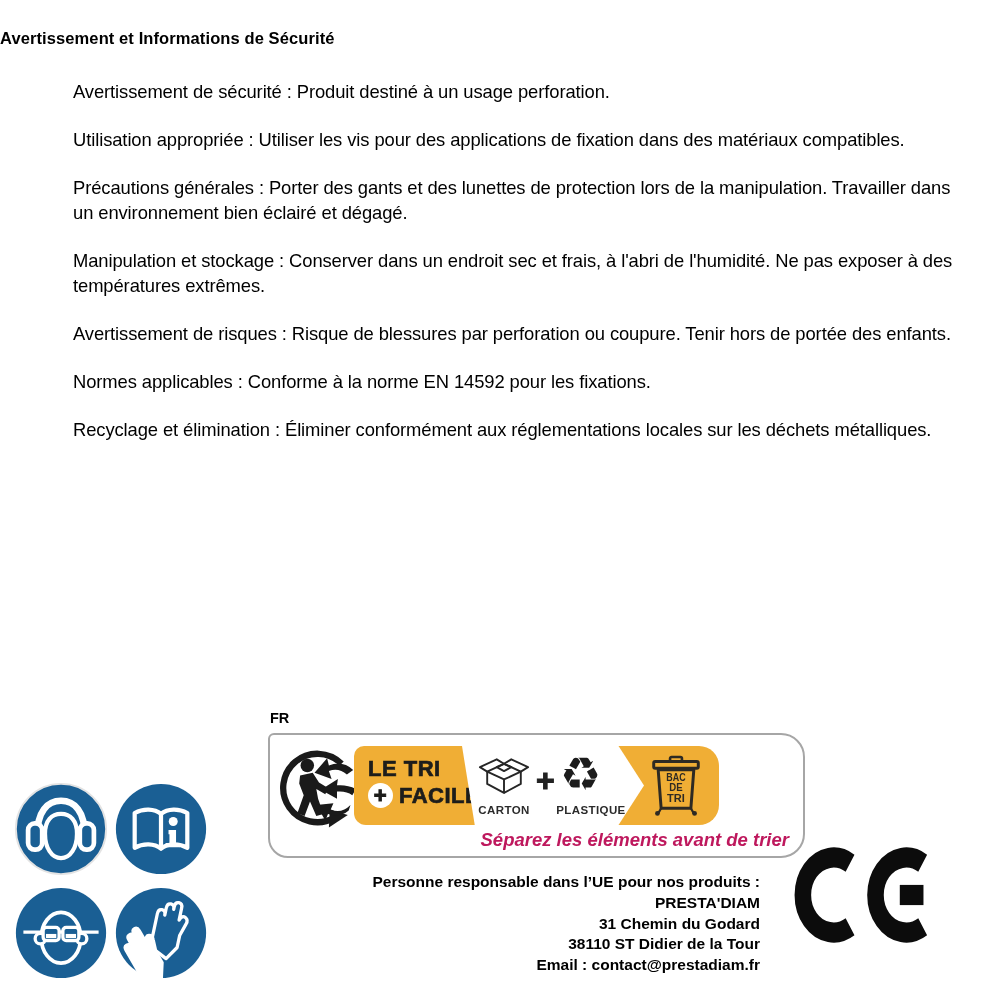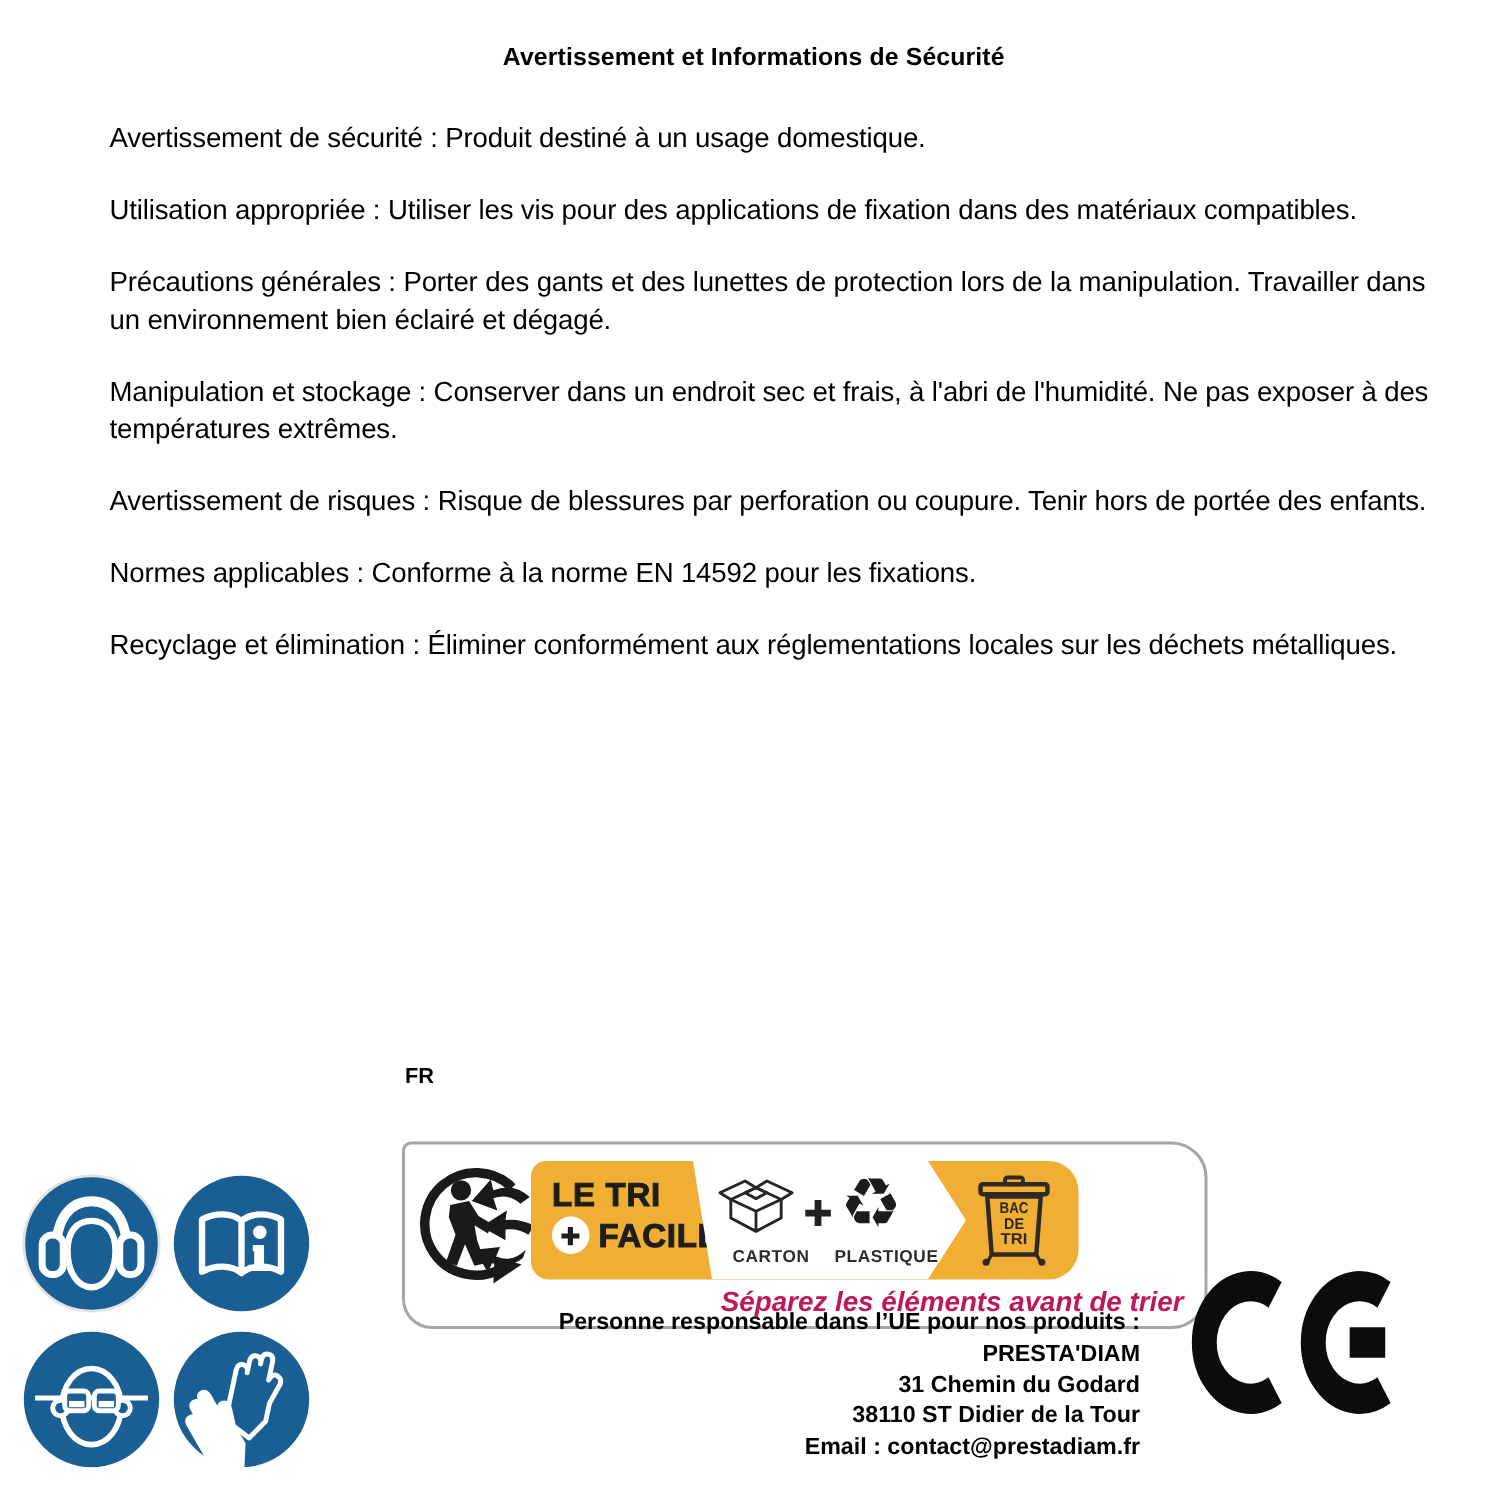--- a/index.html
+++ b/index.html
@@ -1,49 +1,49 @@
 <!DOCTYPE html>
 <html><head>
 <meta charset="utf-8">
 <style>
   html,body{margin:0;padding:0;}
   body{
     width:1005px;height:1005px;position:relative;background:#ffffff;
     font-family:"Liberation Sans", sans-serif;color:#000;overflow:hidden;
   }
   .title{
-    position:absolute;top:29px;left:0;width:1005px;text-align:center;
+    position:absolute;top:29px;left:0;width:1005px;
     font-size:16.5px;font-weight:bold;letter-spacing:.1px;
   }
   .paragraphs{position:absolute;top:79px;left:73px;width:900px;}
   .paragraphs p{margin:0 0 23px 0;font-size:18.4px;line-height:25px;letter-spacing:-0.1px;}
 
   
   .safety-grid{position:absolute;left:14px;top:782px;width:194px;height:206px;
     display:grid;grid-template-columns:94px 94px;grid-template-rows:94px 94px;gap:10px 6px;}
   .safety-grid svg{width:94px;height:94px;display:block;}
 
   
   .fr-code{position:absolute;left:270px;top:710px;font-size:14.5px;font-weight:bold;}
   .infotri{position:absolute;left:268px;top:733px;width:537px;height:125px;background:#fff;
-    border:2px solid #a6a6a6;border-radius:6px 24px 24px 20px;box-sizing:border-box;margin-top:28px;}
+    border:2px solid #a6a6a6;border-radius:6px 24px 24px 20px;box-sizing:border-box;}
   .triman{position:absolute;left:4px;top:8px;width:90px;height:90px;}
   .yellow-band{position:absolute;left:84px;top:11px;width:365px;height:79px;
     border-radius:10px 20px 20px 12px;}
   .tagline{position:absolute;left:14px;top:9px;color:#1d1d1b;font-weight:bold;
     font-size:22px;line-height:27px;letter-spacing:.5px;-webkit-text-stroke:.7px #1d1d1b;}
   .tagline .row2{display:flex;align-items:center;gap:6px;}
   .plus-circle{width:25px;height:25px;border-radius:50%;background:#fff;color:#1d1d1b;
     display:flex;align-items:center;justify-content:center;font-size:22px;-webkit-text-stroke:1px #1d1d1b;}
   .white-zone{position:absolute;left:108px;top:0;width:182px;height:79px;background:#fff;
     clip-path:polygon(0% 0%,86% 0%,100% 50%,86% 100%,7% 100%);}
   .carton-icon{position:absolute;left:14px;top:5px;width:56px;height:48px;}
   .mat-label{position:absolute;font-size:11.5px;font-weight:bold;color:#2b2b2b;
     letter-spacing:.4px;text-align:center;}
-  .carton-label{left:12px;top:58px;width:80px;}
+  .carton-label{left:2px;top:58px;width:80px;}
   .plastique-label{left:92px;top:58px;width:74px;}
   .mat-plus{position:absolute;left:74px;top:16px;font-size:32px;font-weight:bold;color:#222;
     -webkit-text-stroke:1px #222;}
   .recycle-glyph{position:absolute;left:98px;top:0px;font-size:46px;line-height:56px;color:#1c1c1c;}
   .bin-icon{position:absolute;left:296px;top:3px;width:52px;height:74px;}
   .separez{position:absolute;right:14px;top:94px;font-size:18.5px;font-weight:bold;
     font-style:italic;color:#be185d;white-space:nowrap;}
 
   
   .responsible{position:absolute;left:240px;top:872px;width:520px;text-align:right;
@@ -51,21 +51,21 @@
 
   
   .ce-mark{position:absolute;left:794px;top:845px;width:150px;height:100px;}
 </style>
 </head>
 <body>
 
 <div class="title">Avertissement et Informations de Sécurité</div>
 
 <div class="paragraphs">
-  <p>Avertissement de sécurité : Produit destiné à un usage domestique.</p>
+  <p>Avertissement de sécurité : Produit destiné à un usage perforation.</p>
   <p>Utilisation appropriée : Utiliser les vis pour des applications de fixation dans des matériaux compatibles.</p>
   <p>Précautions générales : Porter des gants et des lunettes de protection lors de la manipulation. Travailler dans un environnement bien éclairé et dégagé.</p>
   <p>Manipulation et stockage : Conserver dans un endroit sec et frais, à l'abri de l'humidité. Ne pas exposer à des températures extrêmes.</p>
   <p>Avertissement de risques : Risque de blessures par perforation ou coupure. Tenir hors de portée des enfants.</p>
   <p>Normes applicables : Conforme à la norme EN 14592 pour les fixations.</p>
   <p>Recyclage et élimination : Éliminer conformément aux réglementations locales sur les déchets métalliques.</p>
 </div>
 
 <div class="safety-grid">
 

